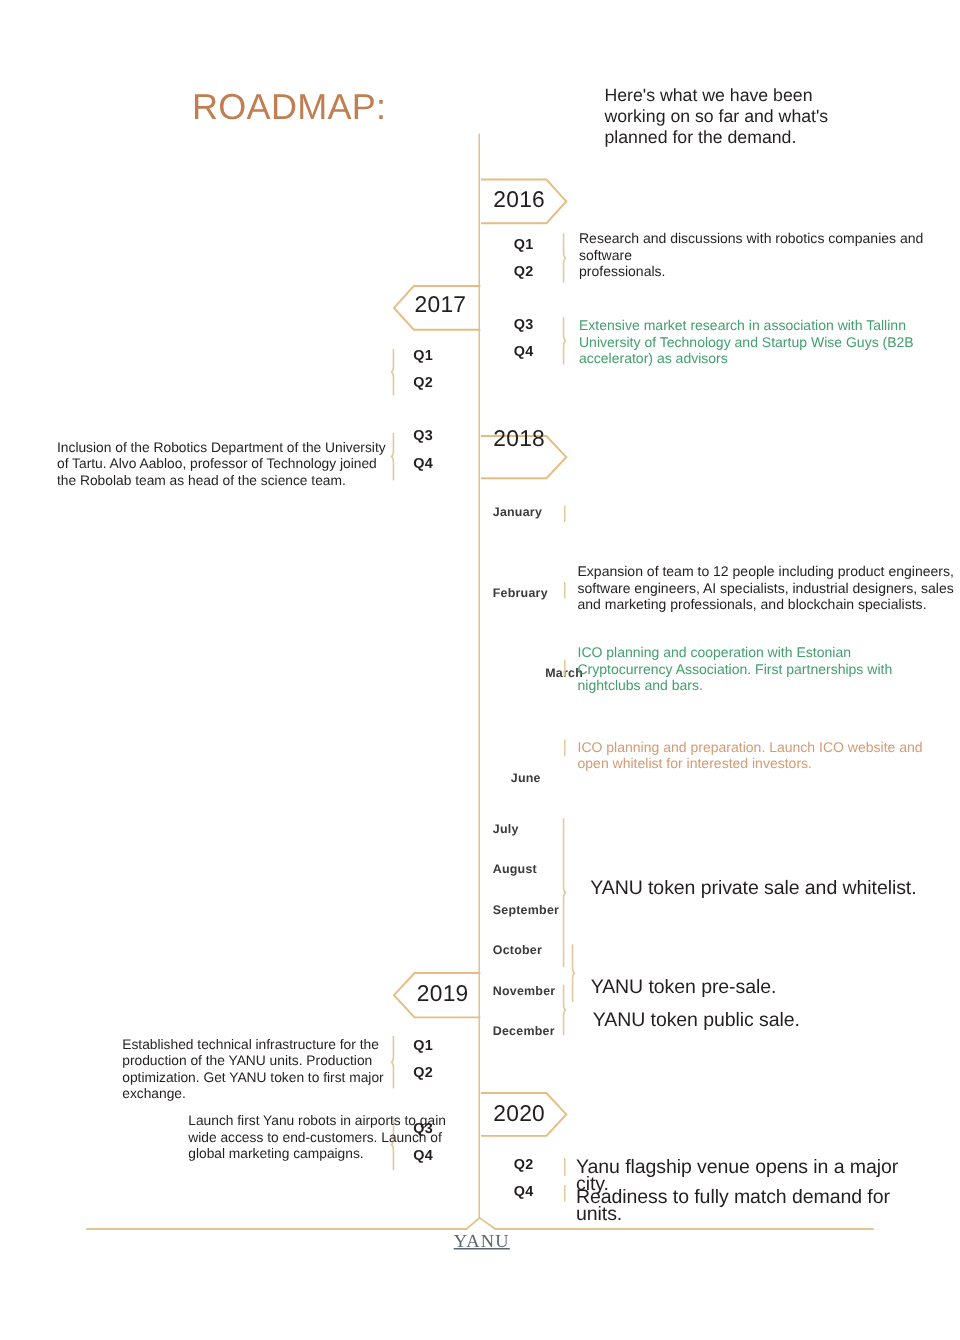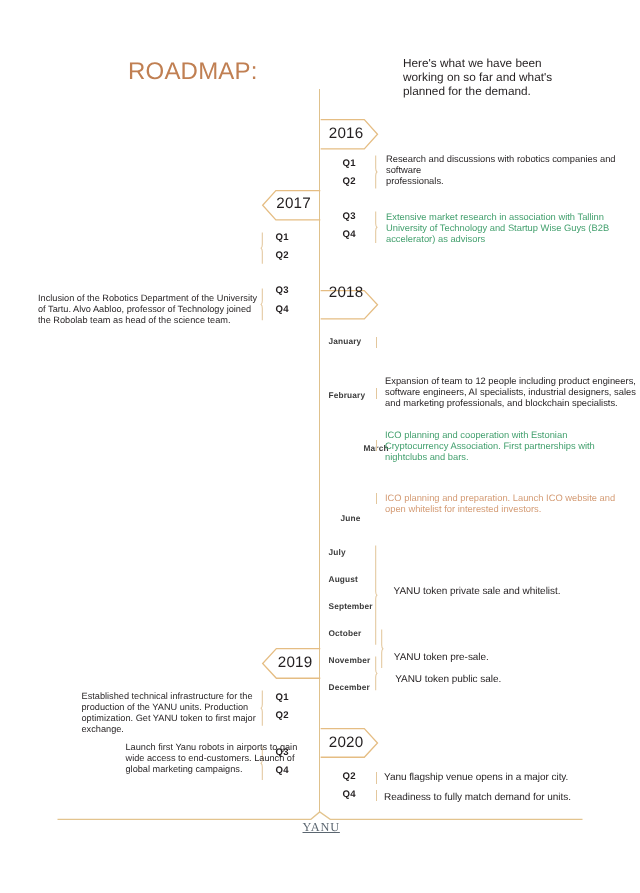--- a/index.html
+++ b/index.html
@@ -14,21 +14,21 @@
 
   .yearbanner{position:absolute;}
   .yearbanner svg{display:block;overflow:visible;}
   .yearlabel{position:absolute;font-size:15.2px;color:#231f20;letter-spacing:0.2px;white-space:nowrap;}
 
   .qlabel{position:absolute;font-size:9.6px;font-weight:bold;color:#231f20;white-space:nowrap;letter-spacing:0.2px;}
   .mlabel{position:absolute;font-size:8.3px;font-weight:bold;color:#3b3b3b;white-space:nowrap;letter-spacing:0.15px;}
   .desc{position:absolute;font-size:9.35px;line-height:11.05px;color:#231f20;}
   .desc.green{color:#43a06e;}
   .desc.orange{color:#d49b74;}
-  .desc.big{font-size:10px;letter-spacing:-0.05px;}
+  .desc.big{font-size:13px;letter-spacing:-0.05px;}
   .leftdesc{position:absolute;font-size:9.2px;line-height:11.05px;color:#231f20;text-align:left;}
   .brace{position:absolute;}
   .brace svg{display:block;overflow:visible;}
   .tick{position:absolute;width:1.15px;background:#e3c79d;}
   #footer{position:absolute;font-family:"Liberation Serif",serif;font-size:12.3px;color:#5b6670;letter-spacing:0.8px;text-decoration:underline;}
 </style>
 </head>
 <body>
 
 <div id="page">

